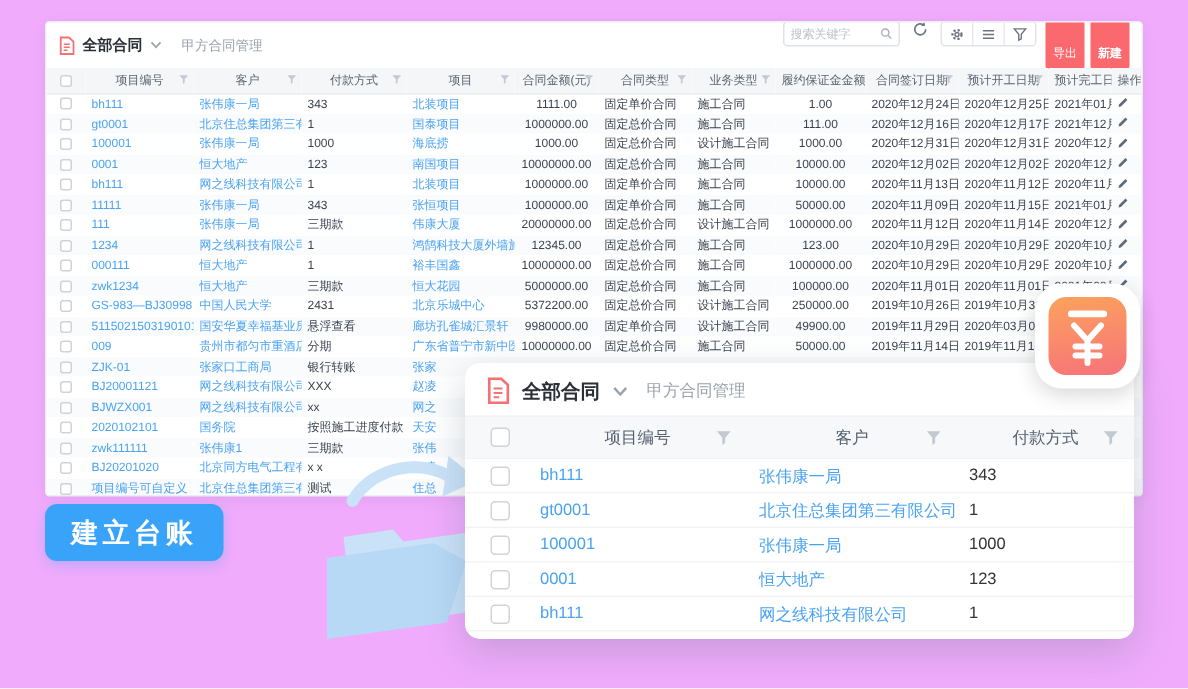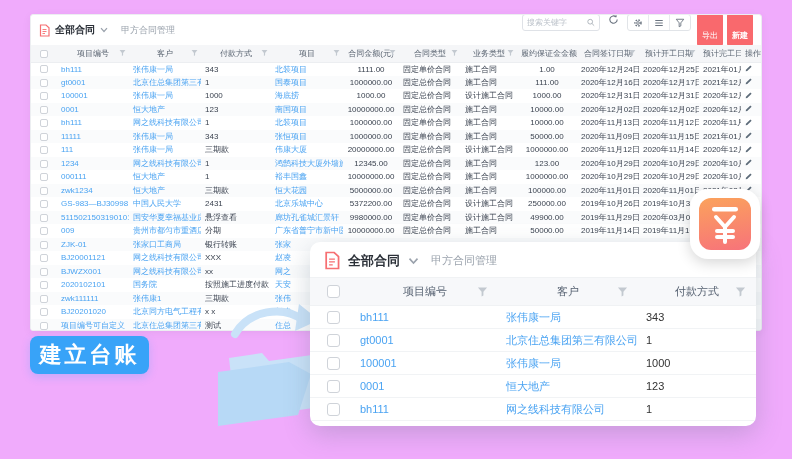--- a/index.html
+++ b/index.html
@@ -67,21 +67,21 @@
   .ovl-tbl th:nth-child(3){width:140px;}
   .ovl-tbl th:nth-child(4){width:118px;}
   .ovl-tbl th{padding:0 8px;}
   .ovl-tbl td{padding:0 8px;}
   .ovl-tbl .cb{width:13px;height:13px;border-radius:3px;margin-left:4px;}
   .ovl-tbl .funnel{width:11px;height:12px;right:10px;}
   .cbcol{text-align:center;}
 
   
   .cta{position:absolute;left:30px;top:336px;width:119px;height:38px;z-index:3;background:var(--blue,#38a3f8);
-    color:#fff;border:0;border-radius:8px;font-size:22px;font-weight:700;letter-spacing:3px;cursor:pointer;
+    color:#fff;border:0;border-radius:8px;font-size:18px;font-weight:700;letter-spacing:3px;cursor:pointer;
     font-family:inherit;box-shadow:0 3px 8px rgba(56,163,248,.25);text-align:center;}
 
   
   .folder-svg{position:absolute;left:205px;top:292px;width:135px;height:135px;z-index:2;}
   .money-card{position:absolute;left:690px;top:189px;width:70px;height:70px;background:#fff;border-radius:18px;
     box-shadow:0 4px 14px rgba(0,0,0,.16);z-index:5;display:flex;align-items:center;justify-content:center;}
   .money-ico{width:52px;height:52px;border-radius:12px;background:linear-gradient(170deg,var(--money_a,#fba25c),var(--money_b,#f7737a));
     display:flex;align-items:center;justify-content:center;}
 </style>
 </head>

